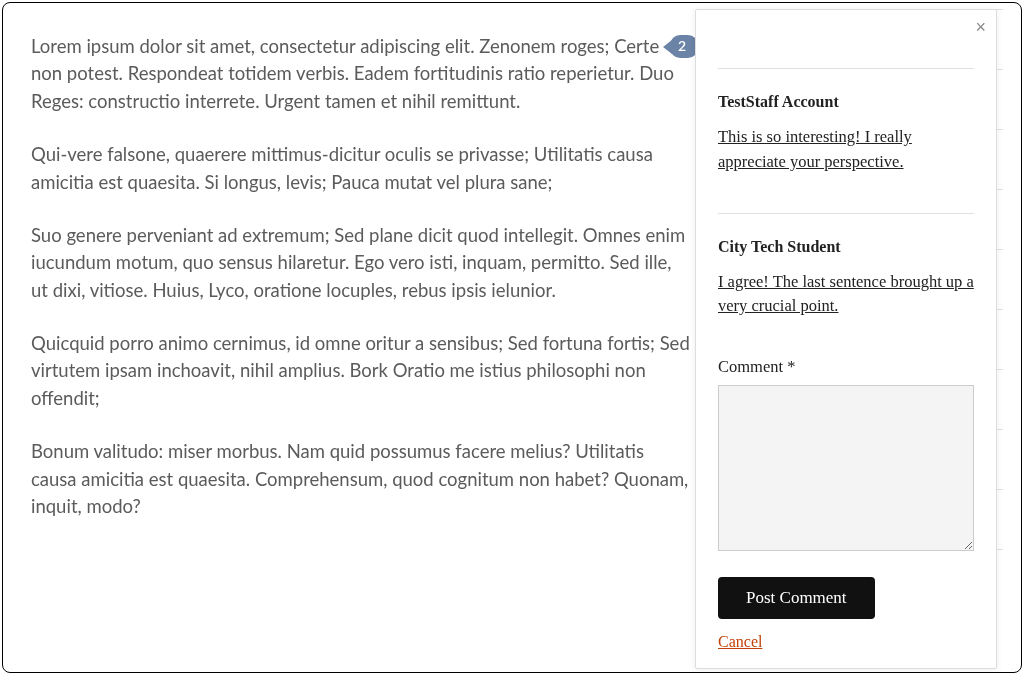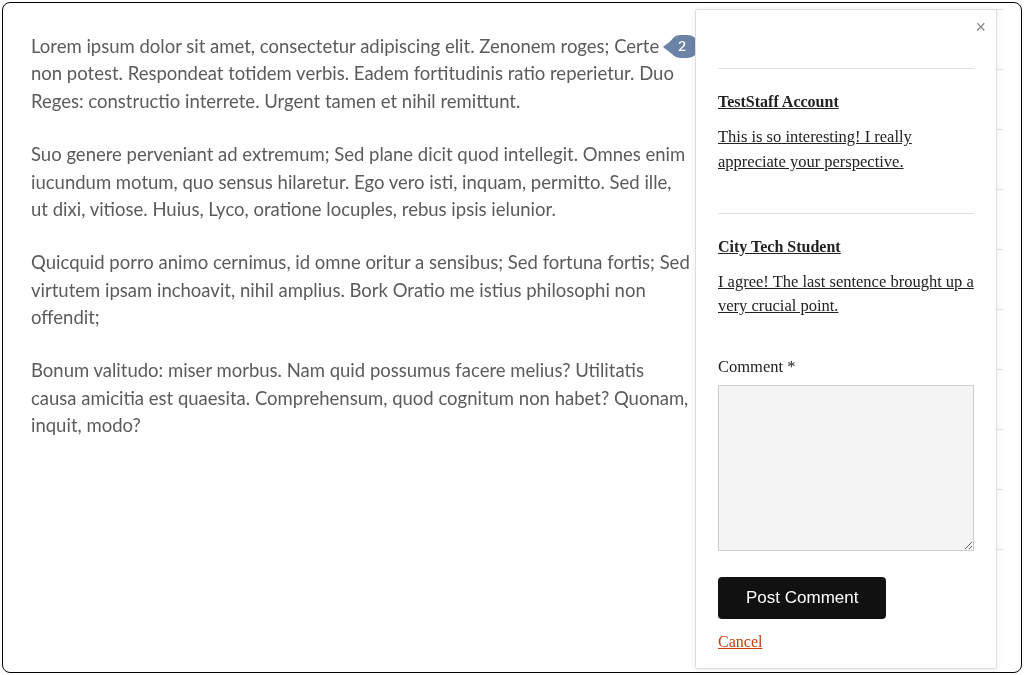--- a/index.html
+++ b/index.html
@@ -81,21 +81,20 @@
     padding: 58px 22px 20px 22px;
   }
   .comment-block {
     border-top: 1px solid #e1e1e1;
     padding-top: 24px;
     margin-bottom: 38px;
   }
   .comment-block:first-child { }
   .comment-author {
     font-weight: bold;
-    text-decoration: underline;
     font-size: 16px;
     margin-bottom: 8px;
     display: inline-block;
   }
   .comment-text {
     font-size: 16.5px;
     line-height: 1.5;
     margin-top: 6px;
     text-decoration: underline;
   }
@@ -112,21 +111,21 @@
     resize: both;
     font-family: Georgia, serif;
     font-size: 15px;
     padding: 8px;
     margin-bottom: 22px;
   }
   .post-btn {
     background: #111;
     color: #fff;
     border: none;
-    font-family: Liberation Sans, sans-serif;
+    font-family: Liberation Serif, serif;
     font-size: 17px;
     padding: 11px 28px;
     border-radius: 4px;
     cursor: pointer;
     margin-bottom: 14px;
   }
   .cancel-link {
     display: block;
     color: #c2410c;
     text-decoration: underline;
@@ -147,20 +146,21 @@
     height: 60px;
   }
 </style>
 </head>
 <body>
 
 <div class="frame">
 
   <div class="article">
     <p>Lorem ipsum dolor sit amet, consectetur adipiscing elit. Zenonem roges; Certe non potest. Respondeat totidem verbis. Eadem fortitudinis ratio reperietur. Duo Reges: constructio interrete. Urgent tamen et nihil remittunt.</p>
+    <p>Qui-vere falsone, quaerere mittimus-dicitur oculis se privasse; Utilitatis causa amicitia est quaesita. Si longus, levis; Pauca mutat vel plura sane;</p>
     <p>Suo genere perveniant ad extremum; Sed plane dicit quod intellegit. Omnes enim iucundum motum, quo sensus hilaretur. Ego vero isti, inquam, permitto. Sed ille, ut dixi, vitiose. Huius, Lyco, oratione locuples, rebus ipsis ielunior.</p>
     <p>Quicquid porro animo cernimus, id omne oritur a sensibus; Sed fortuna fortis; Sed virtutem ipsam inchoavit, nihil amplius. Bork Oratio me istius philosophi non offendit;</p>
     <p>Bonum valitudo: miser morbus. Nam quid possumus facere melius? Utilitatis causa amicitia est quaesita. Comprehensum, quod cognitum non habet? Quonam, inquit, modo?</p>
   </div>
 
   <div class="badge-wrap">
     <div class="badge-tail"></div>
     <div class="badge">2</div>
   </div>
 

